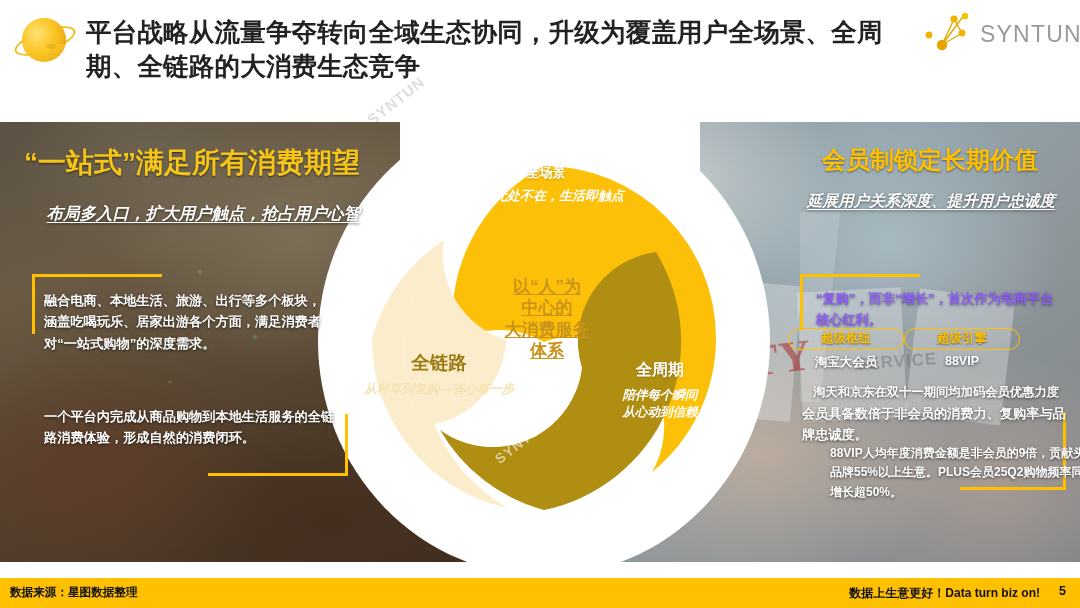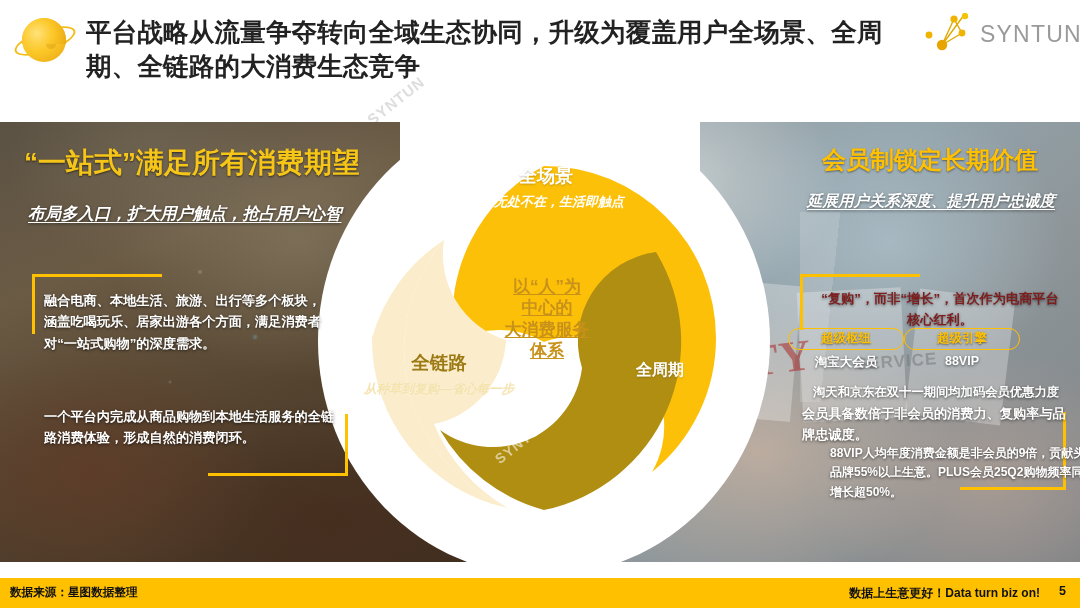--- a/index.html
+++ b/index.html
@@ -114,21 +114,21 @@
   }
   .white-tab-l { position:absolute; left:400px; top:-10px; width:300px; height:60px; background:#fff; }
 
   
   .lp-head {
     position: absolute; left: 24px; top: 22px; width: 336px; text-align: center;
     font-size: 28px; font-weight: 800; color: #f5c518; line-height: 1.34;
     text-shadow: 0 1px 2px rgba(0,0,0,.55);
   }
   .lp-sub {
-    position: absolute; left: 28px; top: 80px; width: 332px; text-align: left;
+    position: absolute; left: 28px; top: 80px; width: 332px; text-align: right;
     font-size: 16.5px; font-weight: 800; font-style: italic; color: #ffffff; line-height: 1.42;
     text-decoration: underline; text-underline-offset: 3px;
     text-shadow: 0 1px 3px rgba(0,0,0,.6);
   }
   .lp-box1 {
     position: absolute; left: 32px; top: 158px; width: 300px;
     padding: 10px 6px 6px 12px;
     font-size: 13.2px; font-weight: 700; color: #ffffff; line-height: 1.62;
     text-shadow: 0 1px 3px rgba(0,0,0,.65);
   }
@@ -149,23 +149,22 @@
   }
   .rp-sub {
     position: absolute; left: 790px; top: 68px; width: 282px; text-align: center;
     font-size: 15.5px; font-weight: 800; font-style: italic; color: #ffffff; line-height: 1.45;
     text-decoration: underline; text-underline-offset: 3px;
     text-shadow: 0 1px 3px rgba(0,0,0,.55);
   }
   .rp-box1 {
     position: absolute; left: 806px; top: 158px; width: 262px;
     padding: 8px 4px 4px 10px;
-    font-size: 13.2px; font-weight: 700; color: #7f1d1d; line-height: 1.6;
+    font-size: 13.2px; font-weight: 700; color: #8b5cf6; line-height: 1.6;
     text-shadow: 0 1px 3px rgba(0,0,0,.55);
-    text-align: center;
   }
   .br-tl2 { position:absolute; left:800px; top:152px; width:120px; height:56px; border-top:3px solid #ffc000; border-left:3px solid #ffc000; }
 
   .pill-row { position:absolute; left:772px; top:206px; width:264px; display:flex; justify-content:center; }
   .pill-col { width: 116px; text-align:center; }
   .pill {
     border: 1.6px solid #ffc000; border-radius: 12px; padding: 1px 0 2px;
     font-size: 12.5px; font-weight: 800; color: #ffc000;
     text-shadow: 0 1px 2px rgba(0,0,0,.5);
   }
@@ -186,21 +185,21 @@
     margin-left: 28px;
   }
   .br-br2 { position:absolute; left:960px; top:290px; width:106px; height:78px; border-bottom:3px solid #ffc000; border-right:3px solid #ffc000; }
 
   
   .venn { position: absolute; left: 322px; top: 6px; width: 444px; height: 420px; }
   .venn svg { display:block; }
   .venn-label { position:absolute; text-align:center; pointer-events:none; }
 
   .v-top { left: 104px; top: 36px; width: 240px; }
-  .v-top .t1 { font-size: 18px; font-weight: 800; color:#fff; text-shadow:0 1px 2px rgba(0,0,0,.22); }
+  .v-top .t1 { font-size: 13px; font-weight: 800; color:#fff; text-shadow:0 1px 2px rgba(0,0,0,.22); }
   .v-top .t2 { margin-top: 5px; font-size: 13px; font-weight: 800; font-style: italic; color:#fff; }
 
   .v-left { left: 32px; top: 222px; width: 170px; }
   .v-left .t1 { font-size: 18.5px; font-weight: 800; color:#9b7a13; }
   .v-left .t2 { margin-top: 6px; font-size: 12.5px; font-weight: 800; font-style: italic; color: rgba(243,225,170,.95); line-height:1.35; text-shadow: 0 0 2px rgba(255,255,255,.5); }
 
   .v-right { left: 250px; top: 232px; width: 176px; }
   .v-right .t1 { font-size: 16px; font-weight: 800; color:#fff; text-shadow:0 1px 2px rgba(0,0,0,.2); }
   .v-right .t2 { margin-top: 6px; font-size: 12.5px; font-weight: 800; font-style: italic; color:#fff; line-height:1.38; }
 
@@ -384,20 +383,24 @@
         <div class="t2">购物无处不在，生活即触点</div>
       </div>
 
       <div class="venn-label v-left">
         <div class="t1">全链路</div>
         <div class="t2">从种草到复购—省心每一步</div>
       </div>
 
       <div class="venn-label v-right">
         <div class="t1">全周期</div>
+        <div class="t2">
+          <div>陪伴每个瞬间</div>
+          <div>从心动到信赖</div>
+        </div>
       </div>
 
       <div class="venn-label v-center">
         <div>以“人”为</div>
         <div>中心的</div>
         <div>大消费服务</div>
         <div>体系</div>
       </div>
 
       <div class="wm-body">SYNTUN</div>

